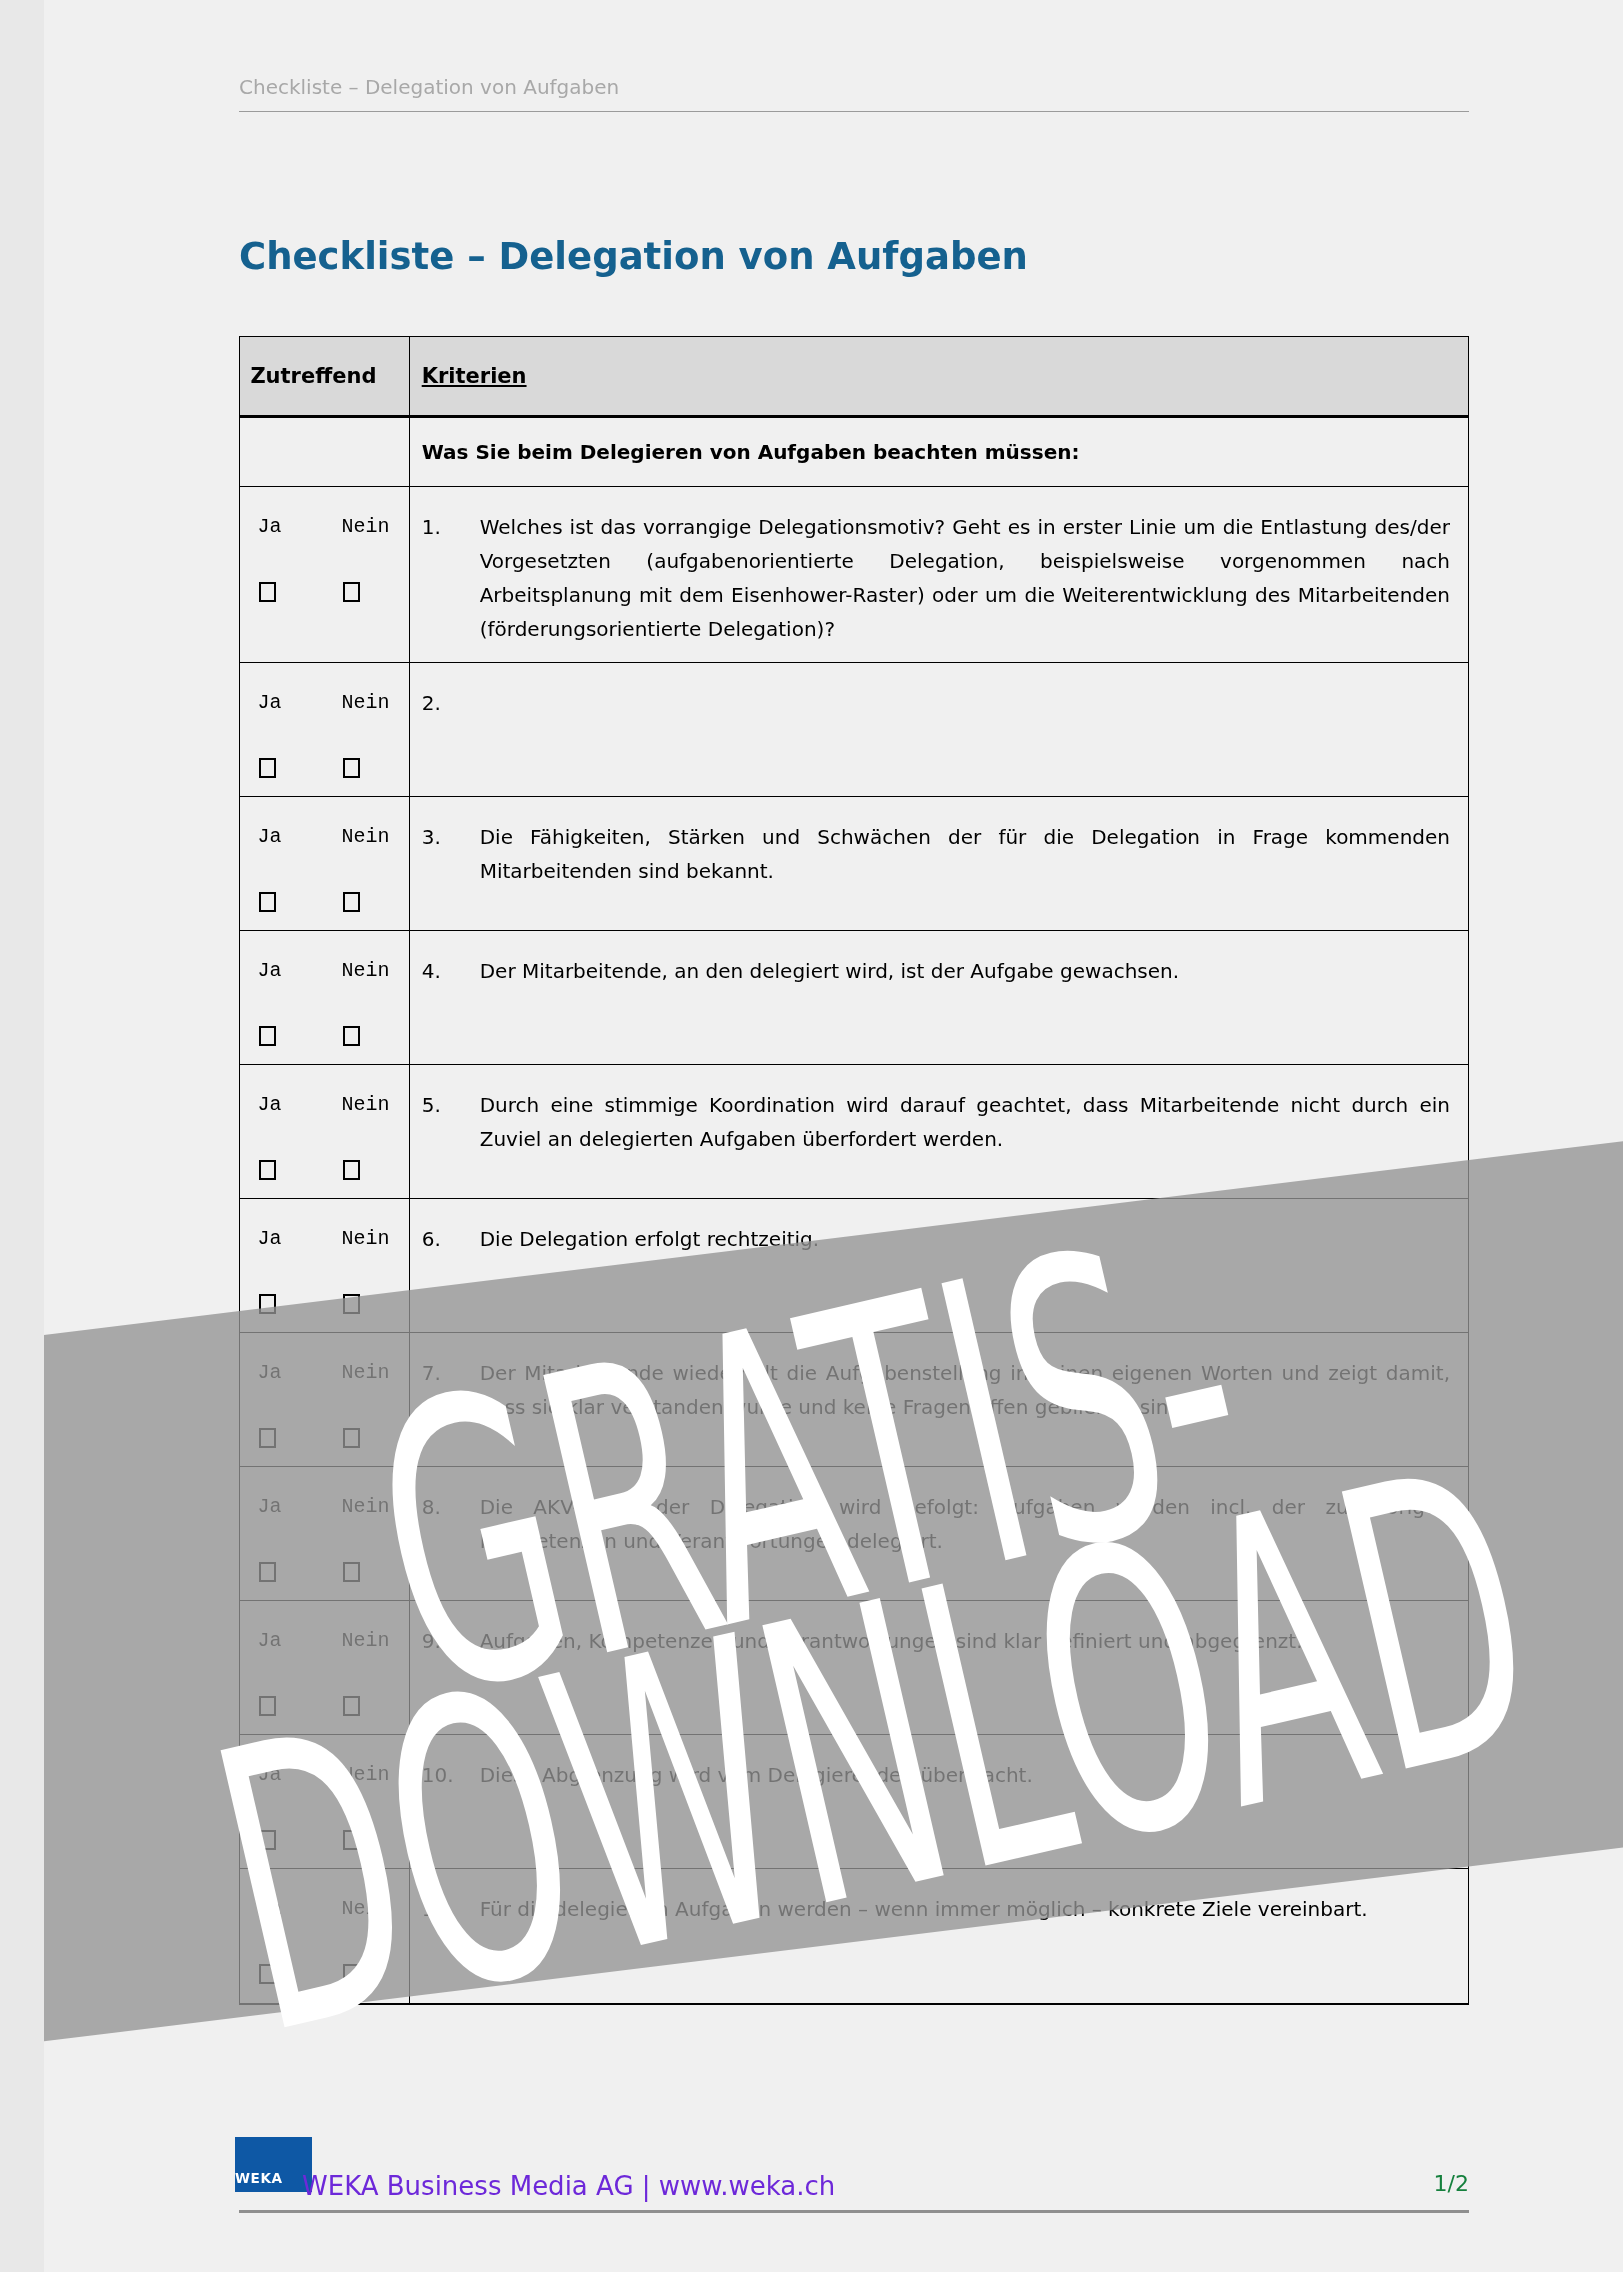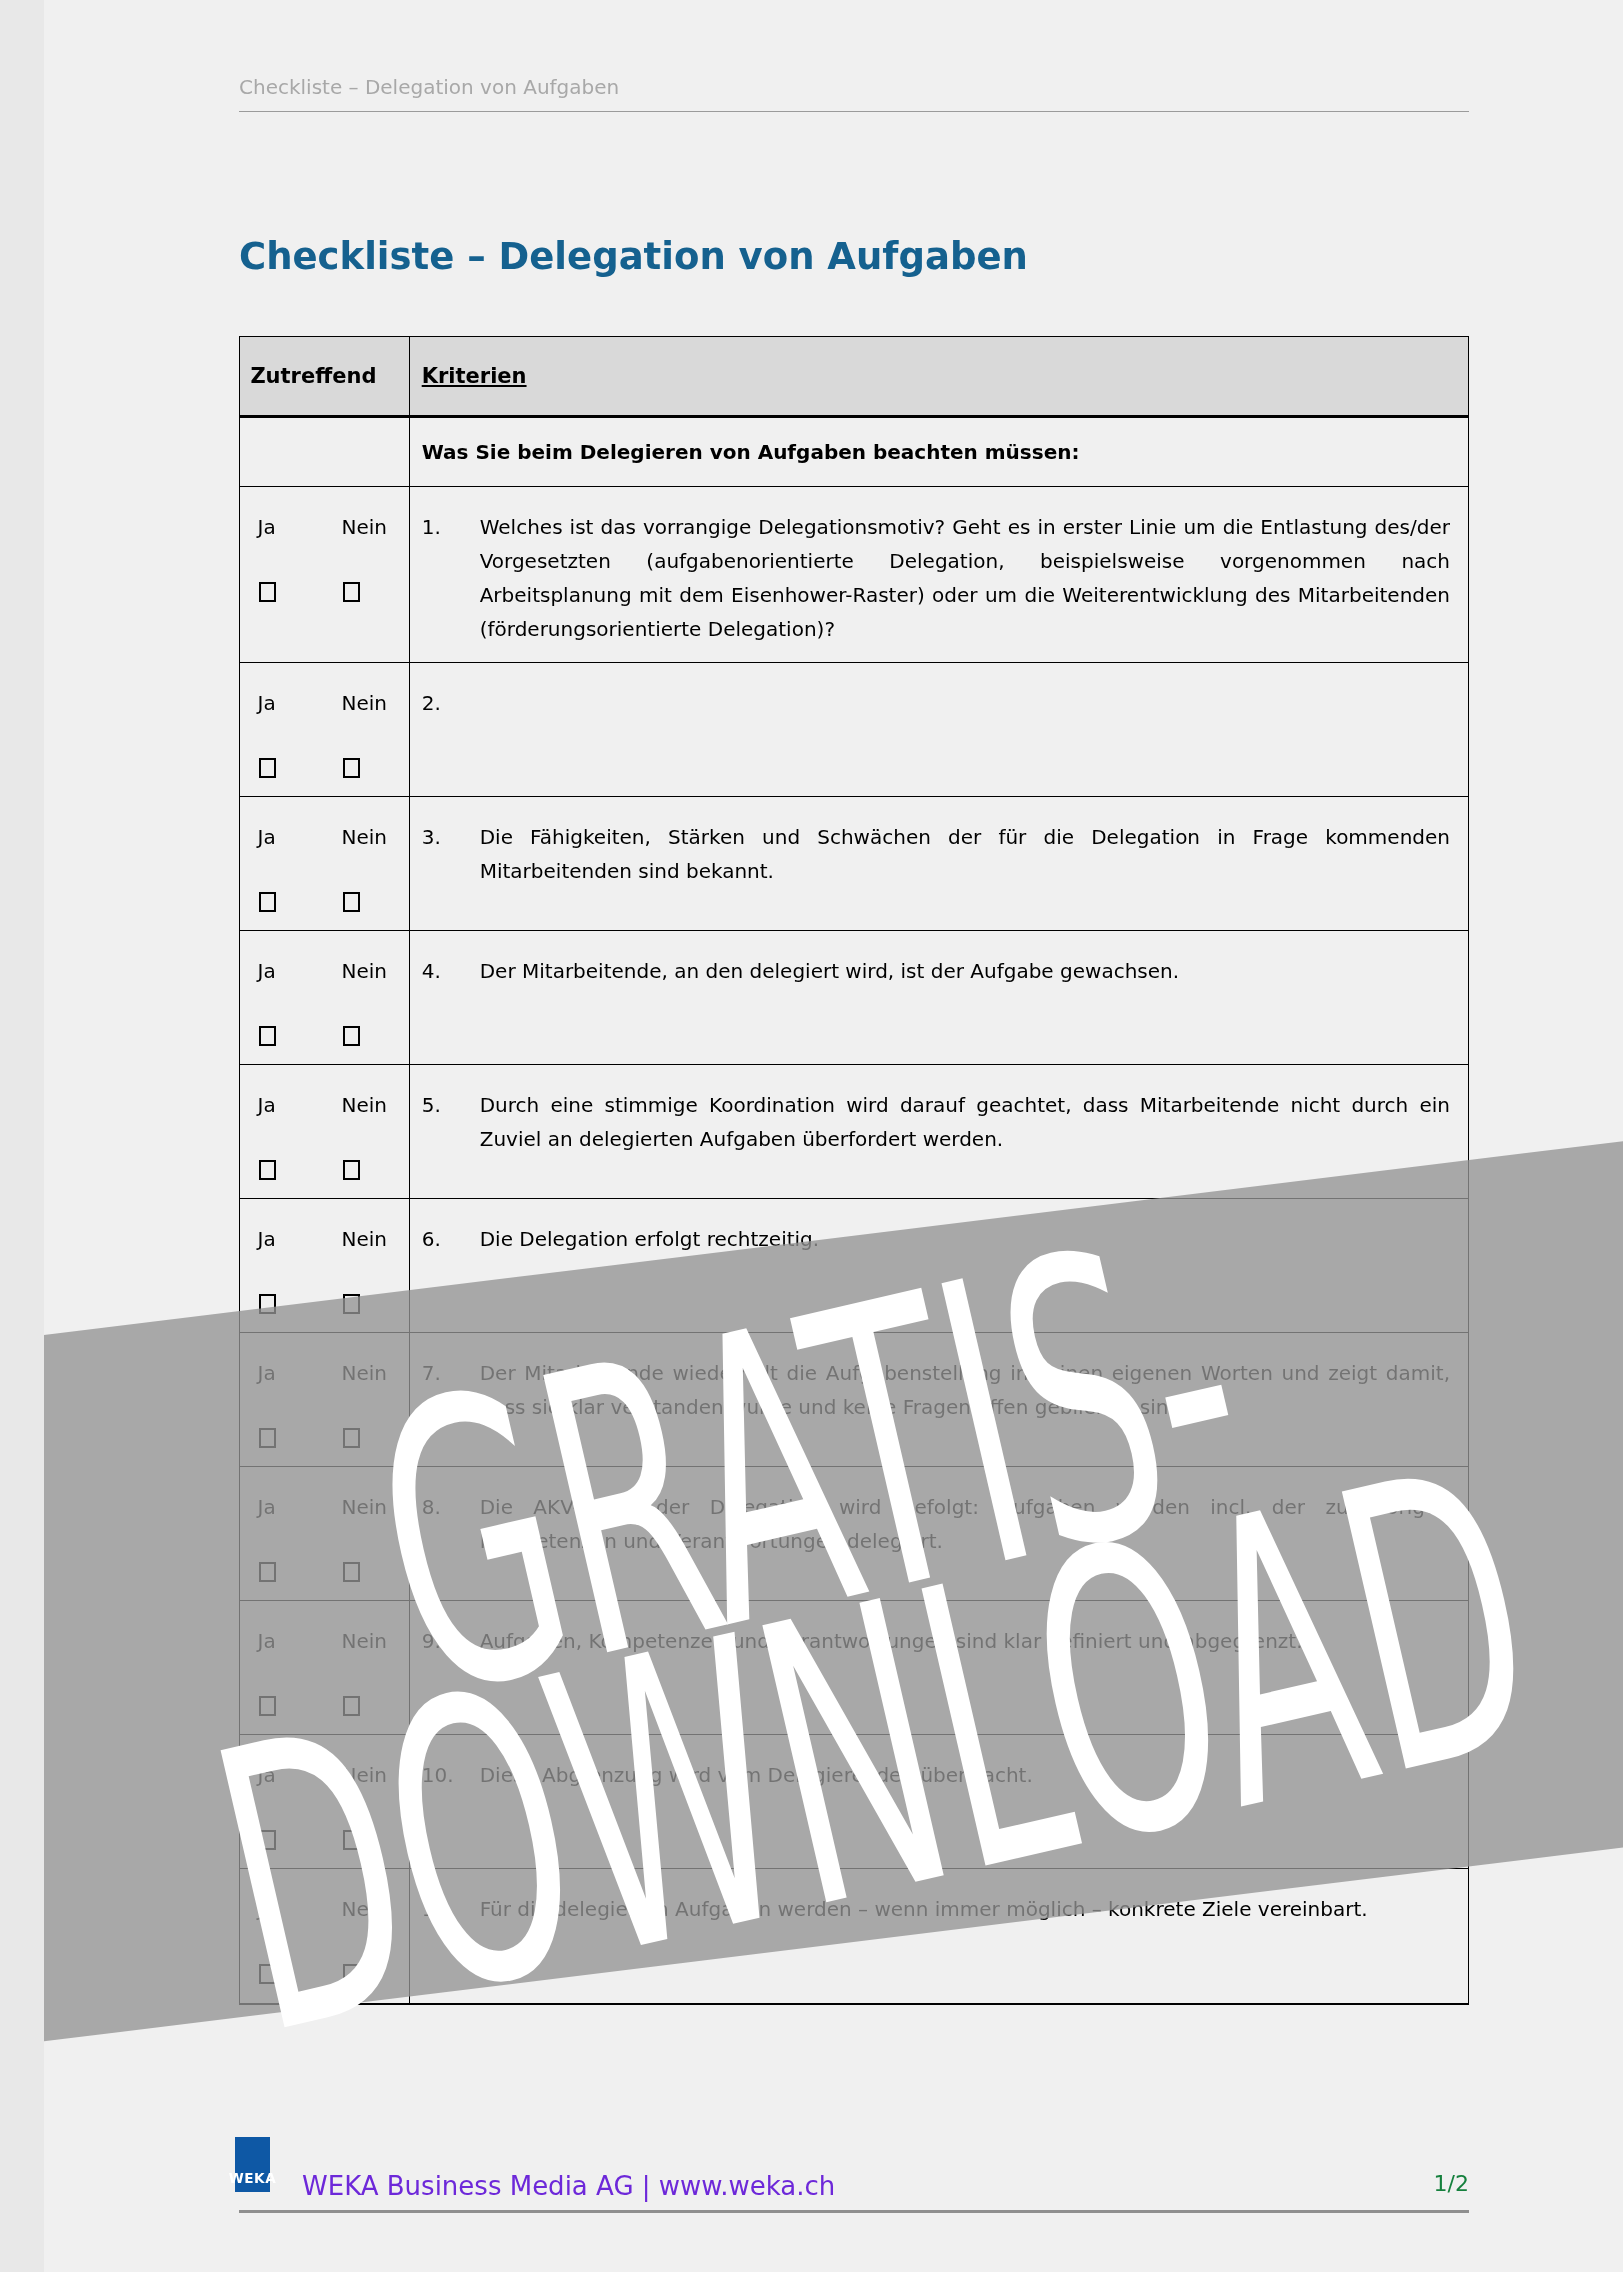--- a/index.html
+++ b/index.html
@@ -39,21 +39,21 @@
   .trow.head .c1 { padding-left:10.4px; }
   .trow.head .c2 { padding-left:11.7px;text-decoration:underline; }
   
   .trow.sub { min-height:69px; }
   .trow.sub .c2 { display:flex; align-items:center; font-weight:bold; padding:6.5px 18px 6.5px 11.7px; }
   
   .trow.crit { min-height:134px; }
   .crit .c1 {
     padding:23.4px 0 13px 17.5px;
     display:grid; grid-template-columns:84px auto; row-gap:38px;
-    align-content:start; justify-items:start;
+    align-content:start; justify-items:start;font-family:Liberation Mono, monospace;
   }
   .box {
     display:inline-block; width:17px; height:19.5px;
     border:2.6px solid #000; margin-left:1.3px;
   }
   .crit .c2 { padding:23.4px 18px 15.6px 11.7px; display:flex; }
   .crit .num { width:58px; flex:0 0 58px; }
   .crit .txt { flex:1; text-align:justify; hyphens:manual; }
   
   .wm-band {
@@ -64,22 +64,22 @@
   }
   .wm-text {
     position:absolute; left:799px; top:1610px;
     transform:translate(-50%,-50%) rotate(-13deg) scaleX(0.56);
     z-index:6; pointer-events:none;
     color:#ffffff; font-size:390px; line-height:293px;
     text-align:center; white-space:nowrap;
   }
   
   .footer-logo {
-    position:absolute; left:191px; top:2137px; width:35px; height:55px;
-    background:#0e58a5; display:flex; align-items:flex-end; justify-content:center;
+    position:absolute; left:191px; top:2137px; width:77px; height:55px;
+    background:#0e58a5; display:flex; align-items:flex-end; justify-content:flex-start;
     padding-bottom:5.8px; color:#fff; font-weight:bold; font-size:13.6px; letter-spacing:0.6px;
   }
   .footer-company { position:absolute; left:258px; top:2171px; font-size:26px; color:#6d28d9; }
   .footer-page { position:absolute; left:195px; width:1230px; top:2171px; font-size:22px; color:#15803d; text-align:right; }
   .footer-rule { position:absolute; left:195px; top:2210px; width:1230px; height:2.6px; background:#8f8f8f; }
 </style>
 </head>
 <body>
 
 <div class="page">

